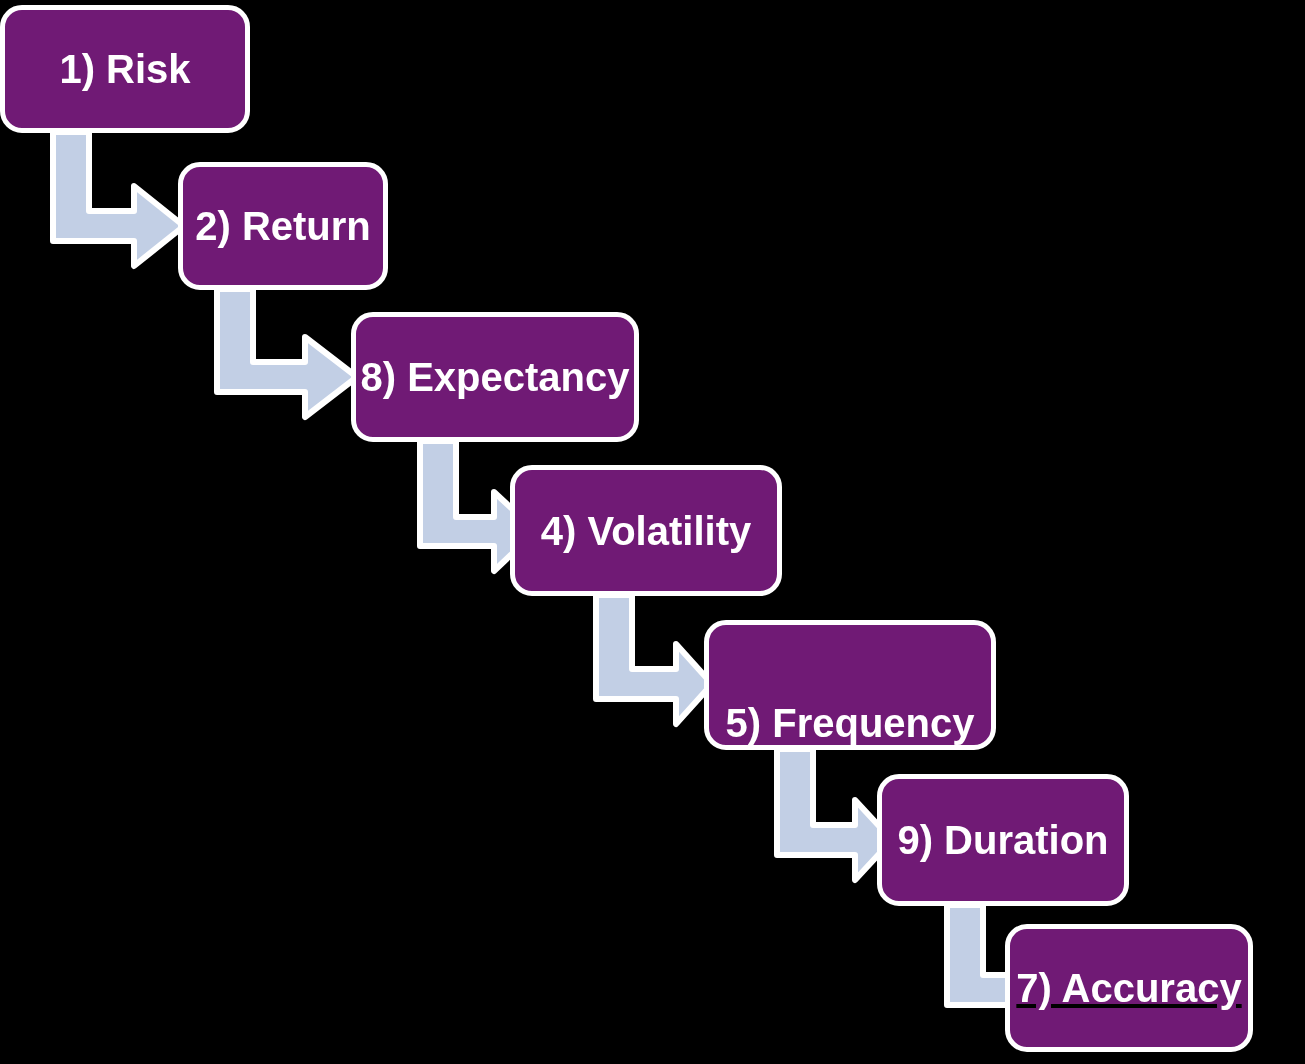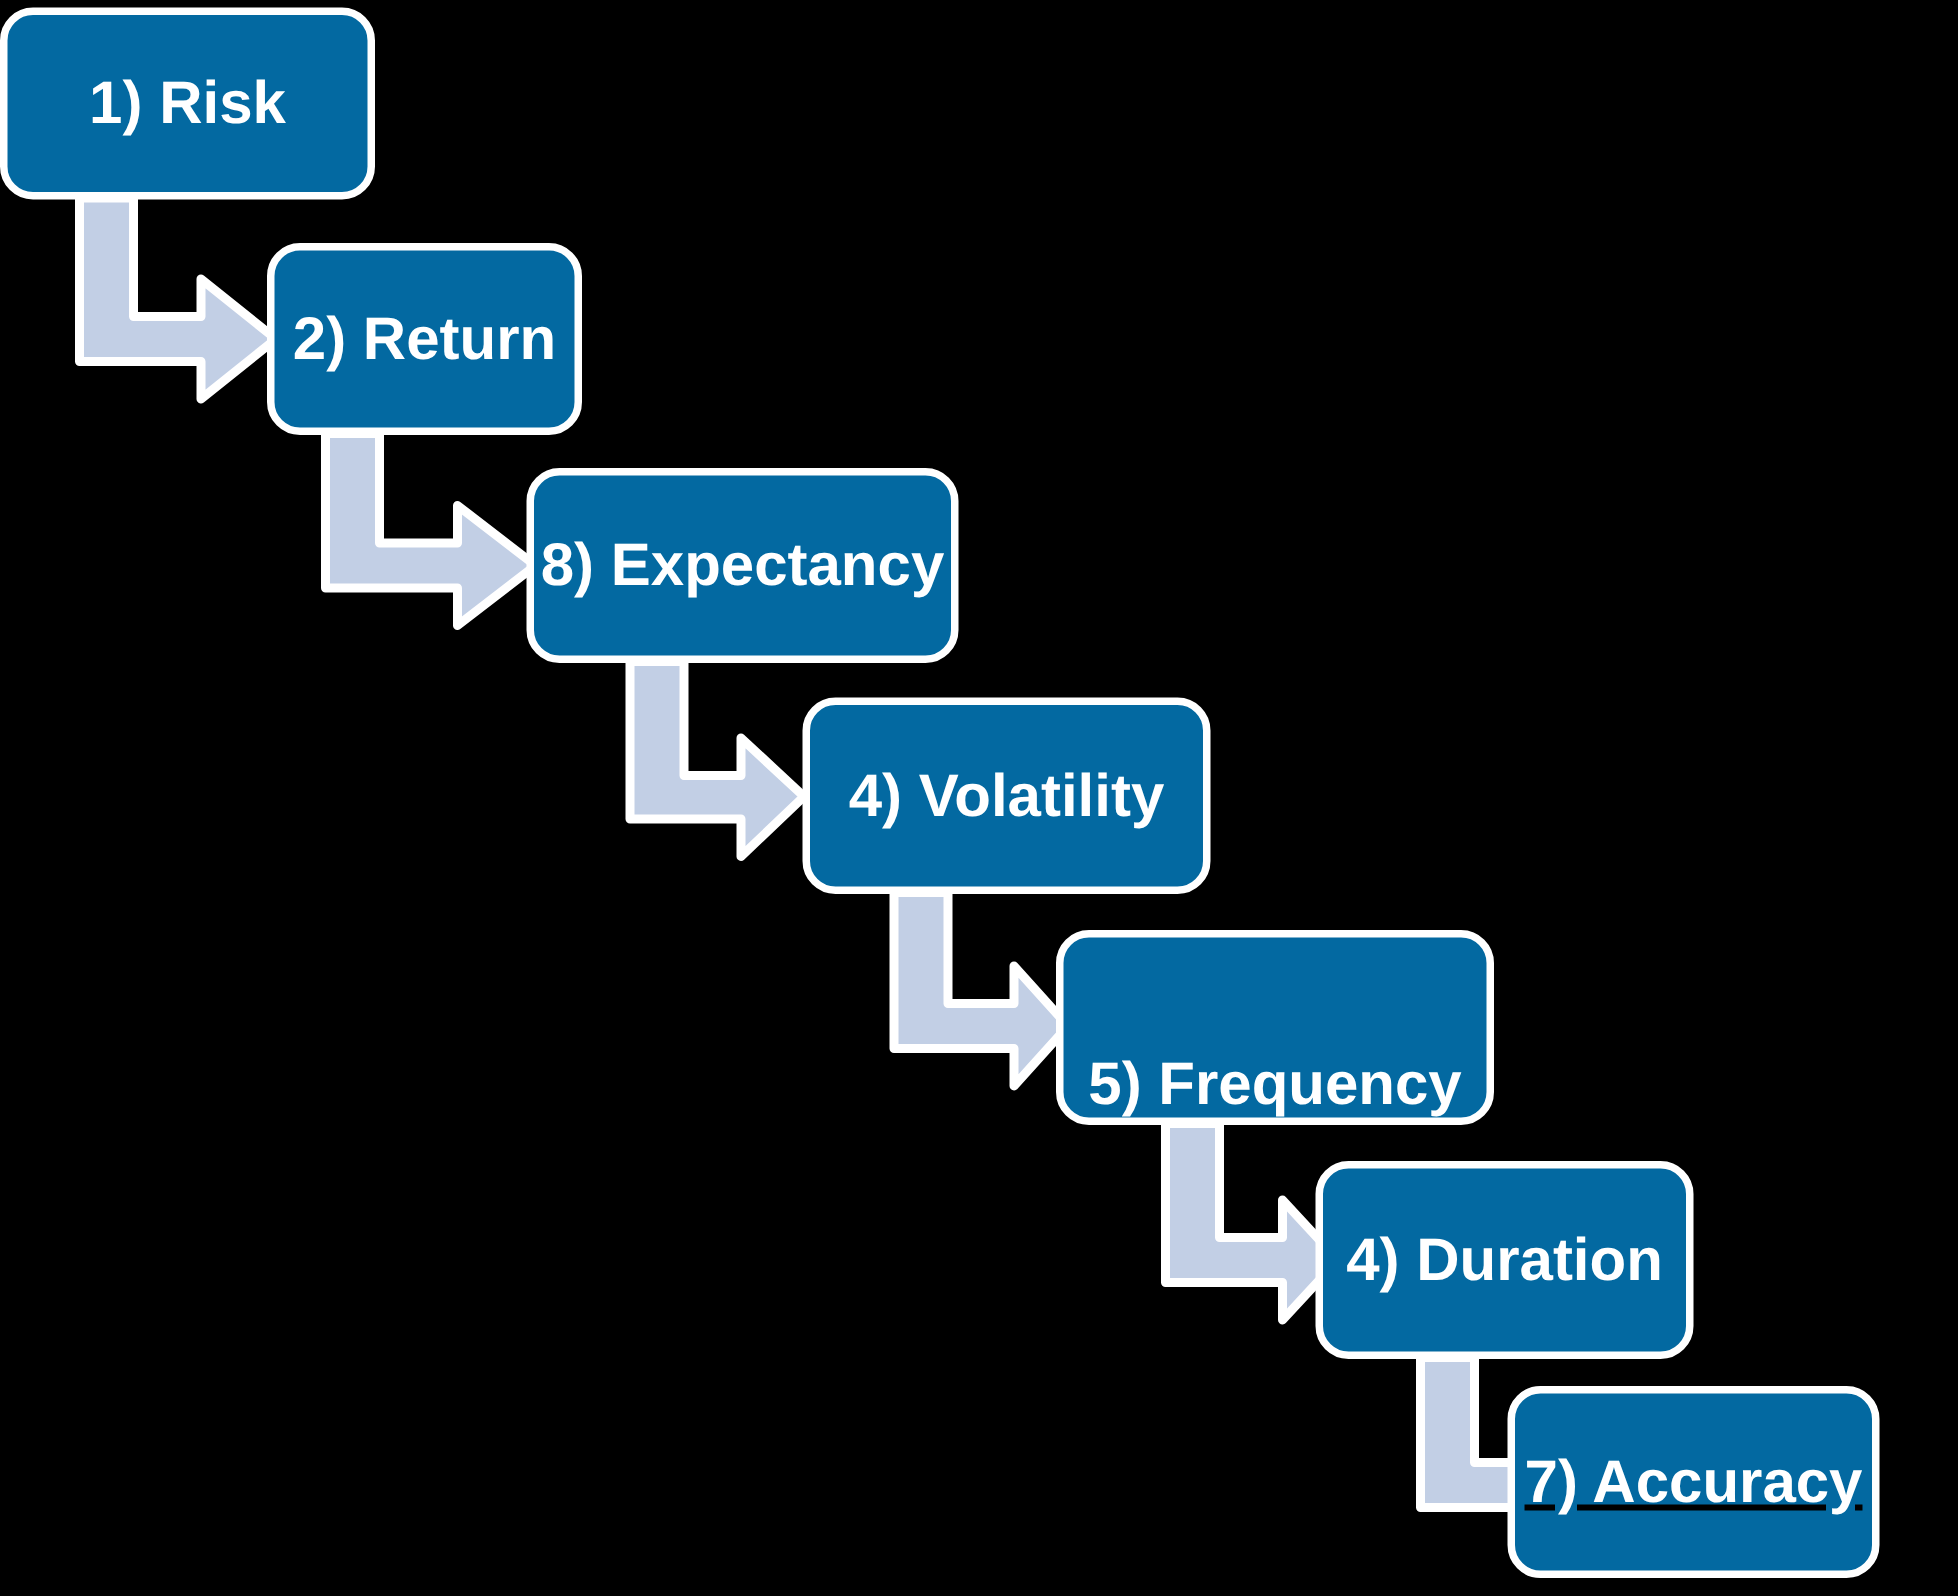--- a/index.html
+++ b/index.html
@@ -20,21 +20,21 @@
     position: absolute;
     left: 0;
     top: 0;
     width: 1305px;
     height: 1064px;
     pointer-events: none;
   }
   .step-box {
     position: absolute;
     box-sizing: border-box;
-    background: #0369a1;
+    background: #701a75;
     border: 5px solid #FFFFFF;
     border-radius: 22px;
     display: flex;
     align-items: center;
     justify-content: center;
     z-index: 5;
   }
   .step-label {
     color: #FFFFFF;
     font-family: "Liberation Sans", sans-serif;
@@ -71,29 +71,29 @@
   </div>
 
   <div class="step-box" style="left:178px; top:162px; width:210px; height:128px;">
     <span class="step-label">2) Return</span>
   </div>
 
   <div class="step-box" style="left:351px; top:312px; width:288px; height:130px;">
     <span class="step-label">8) Expectancy</span>
   </div>
 
-  <div class="step-box" style="left:535px; top:465px; width:272px; height:131px;">
+  <div class="step-box" style="left:510px; top:465px; width:272px; height:131px;">
     <span class="step-label">4) Volatility</span>
   </div>
 
   <div class="step-box" style="left:704px; top:620px; width:292px; height:130px;align-items:flex-end;">
     <span class="step-label">5) Frequency</span>
   </div>
 
   <div class="step-box" style="left:877px; top:774px; width:252px; height:132px;">
-    <span class="step-label">4) Duration</span>
+    <span class="step-label">9) Duration</span>
   </div>
 
   <div class="step-box" style="left:1005px; top:924px; width:248px; height:128px;text-decoration:underline;">
     <span class="step-label">7) Accuracy</span>
   </div>
 
 </div>
 
 </body></html>

